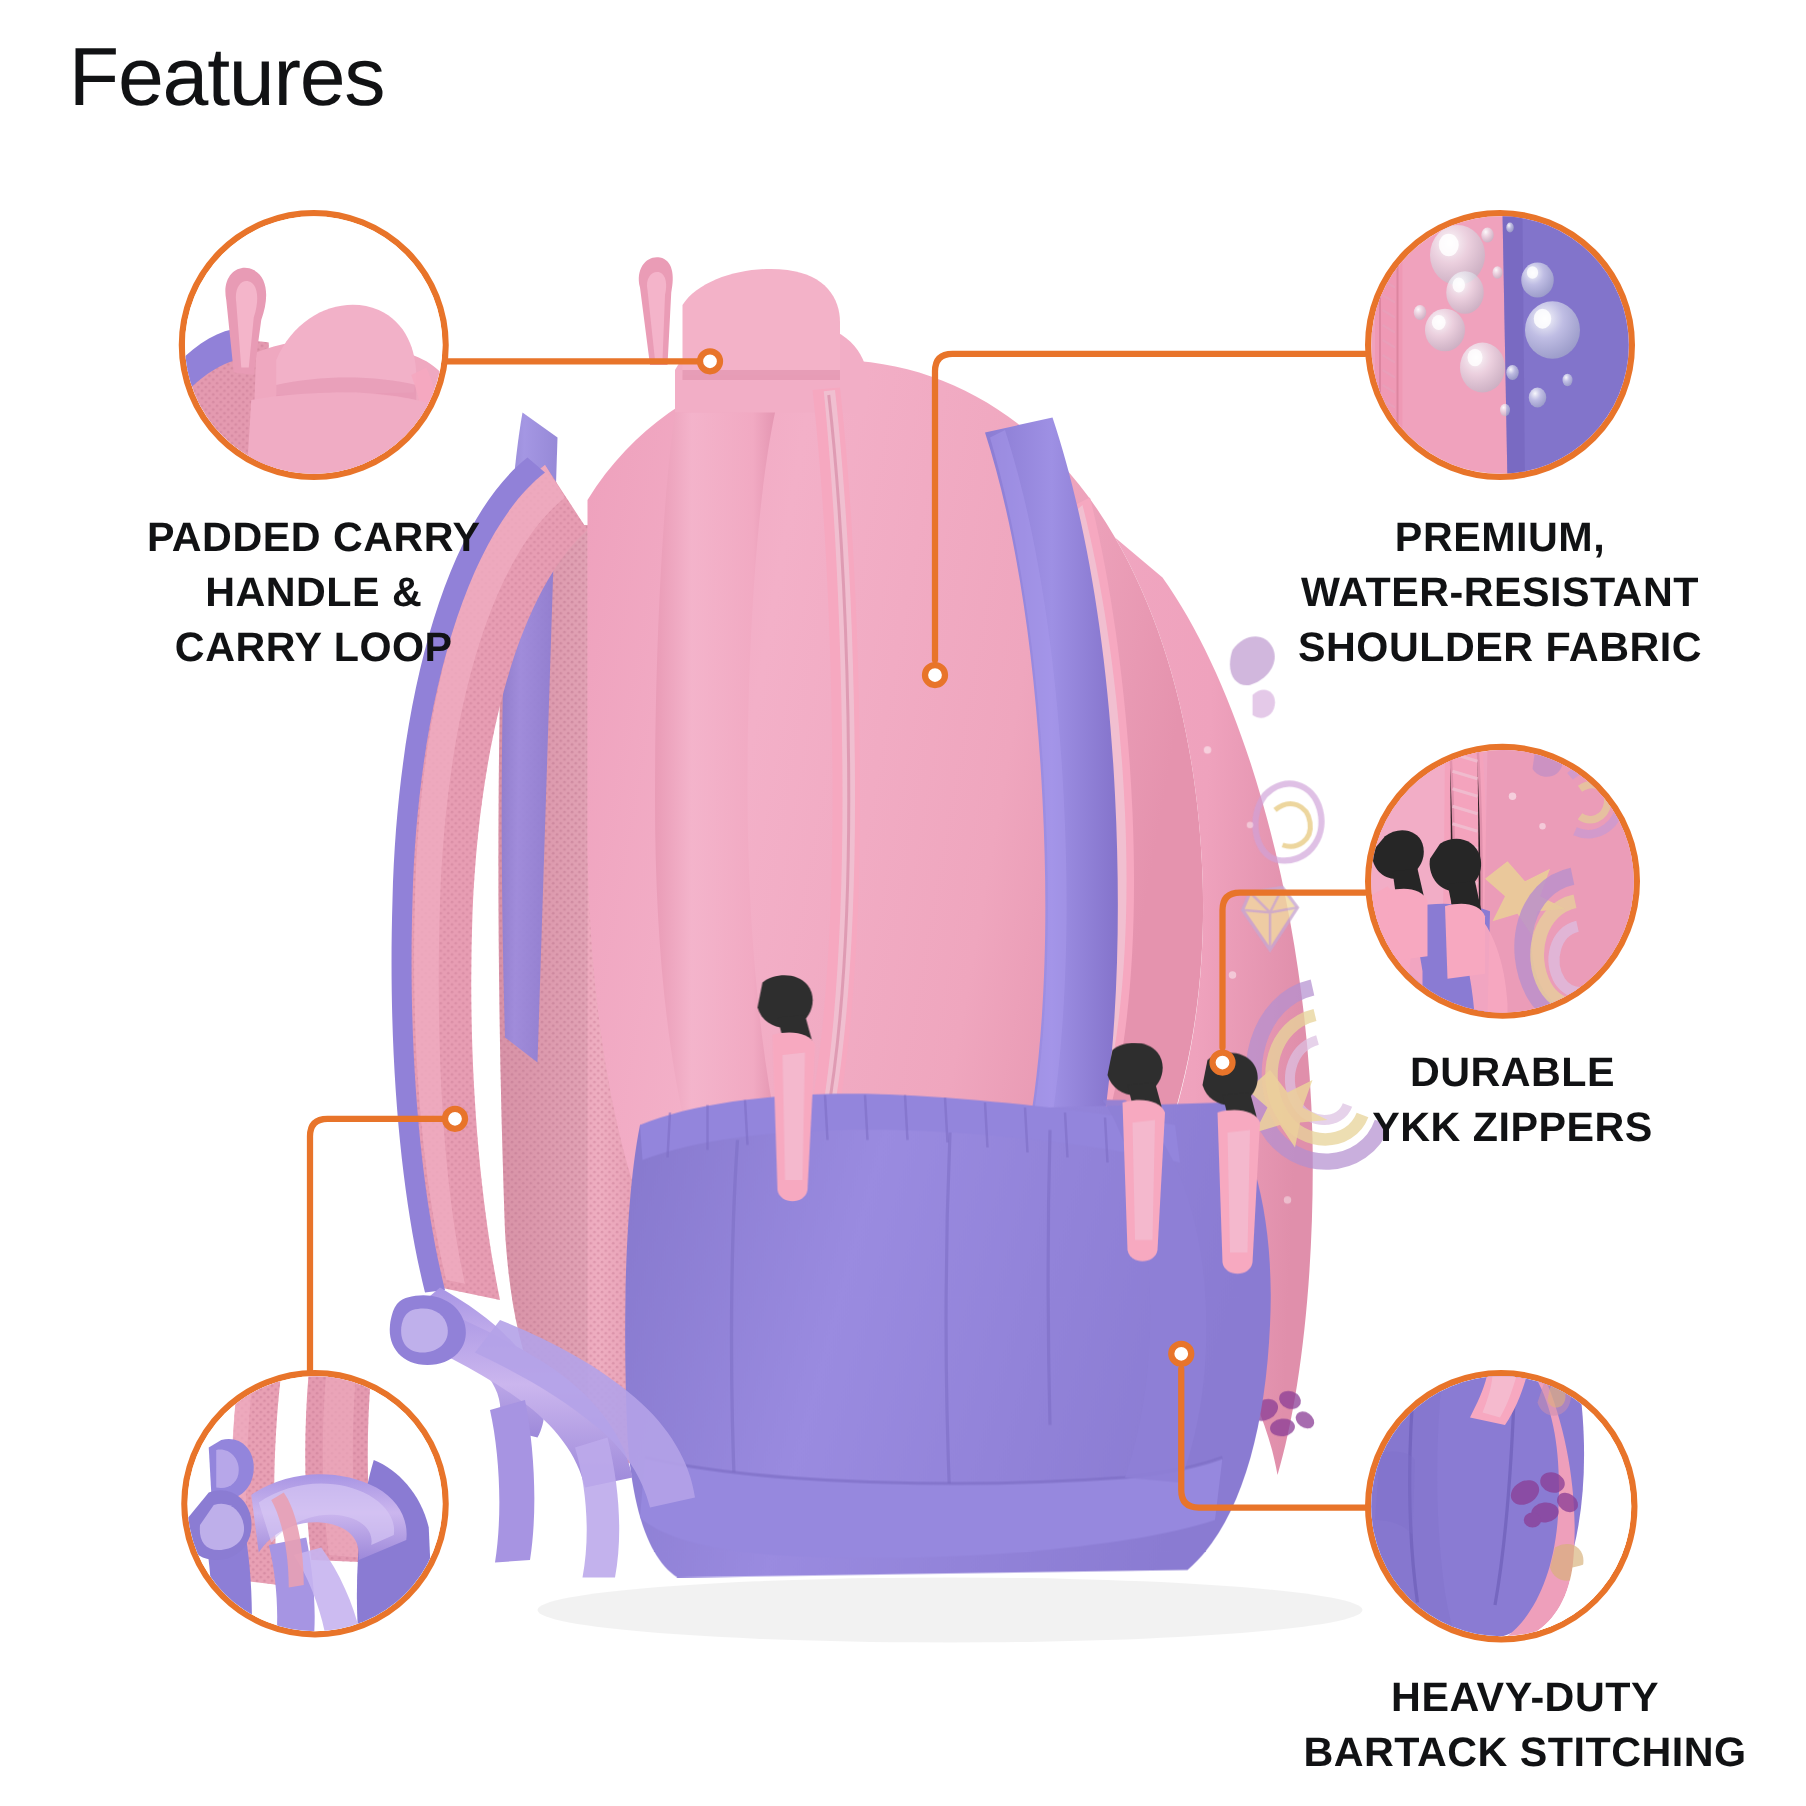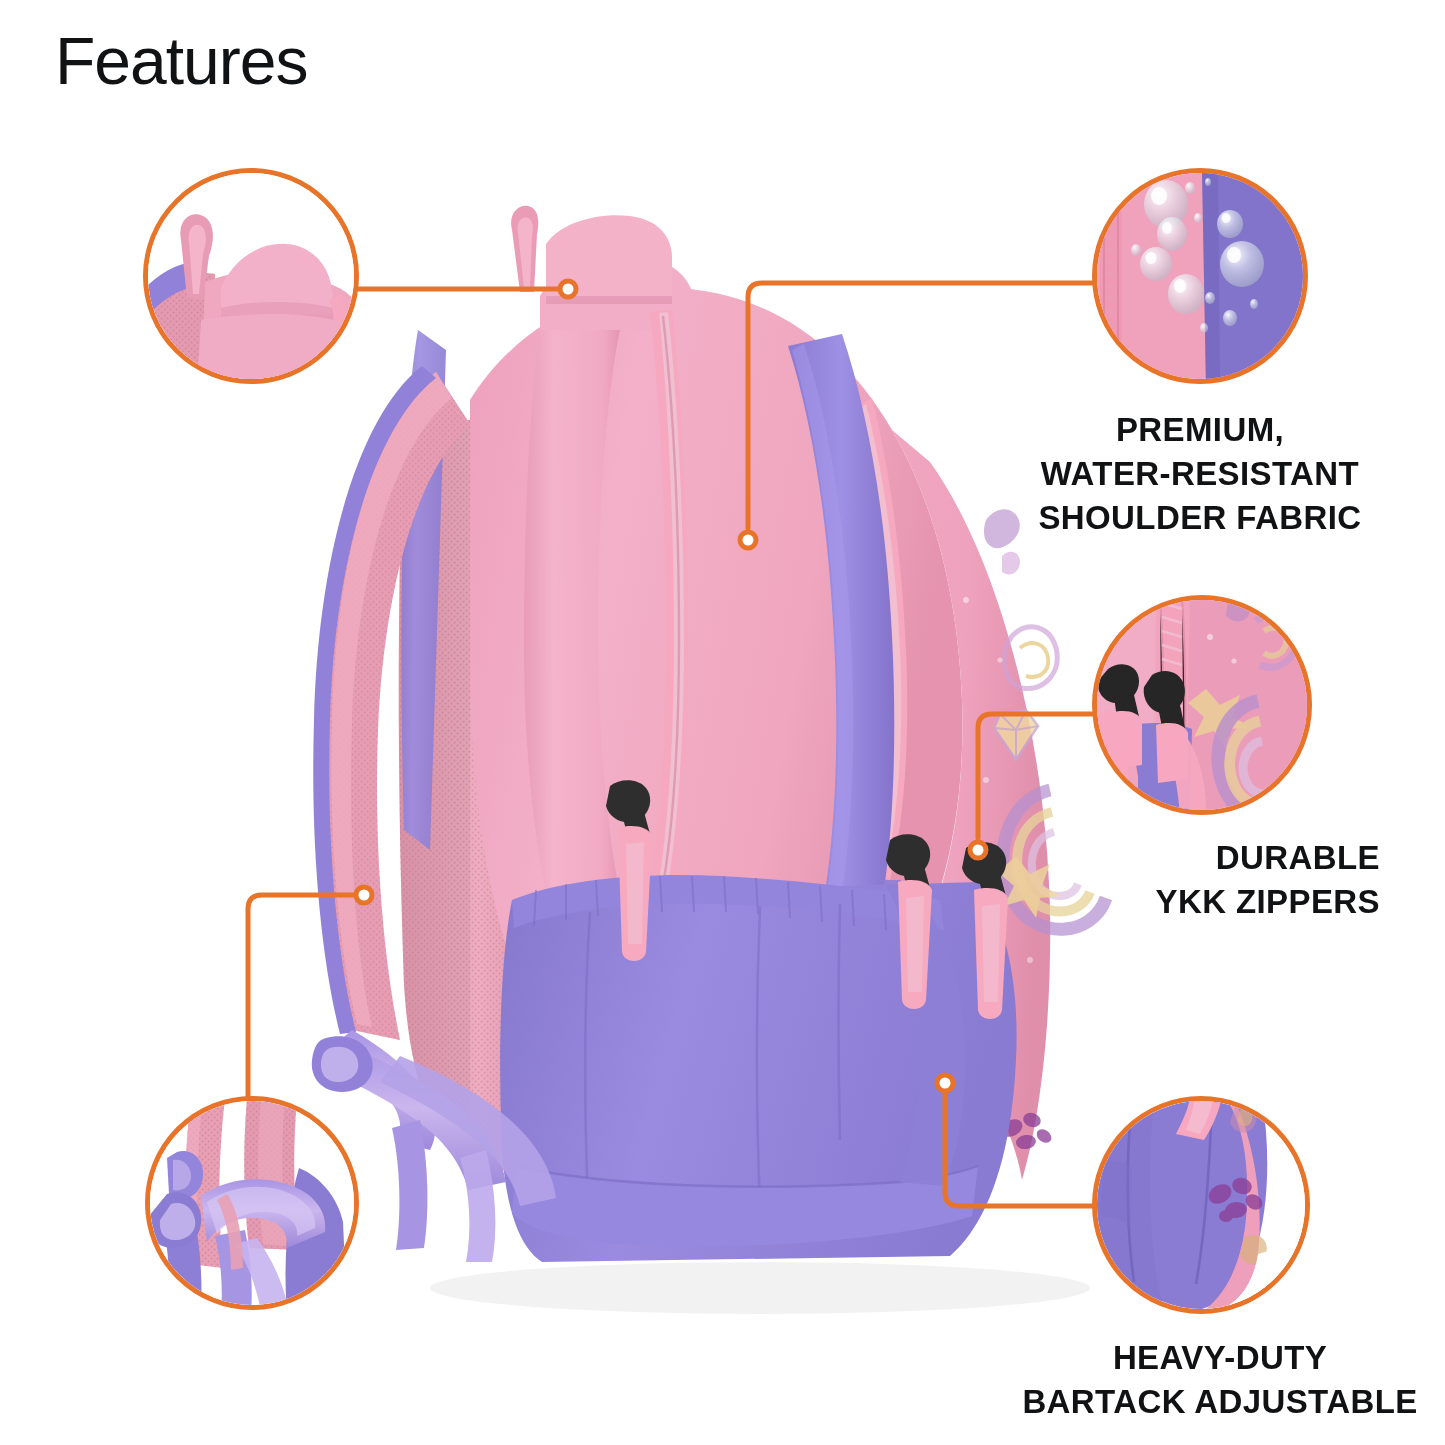--- a/index.html
+++ b/index.html
@@ -305,20 +305,23 @@
 
         <path d="M36 70 C 32 50 46 40 58 46 C 70 52 70 70 64 86 L 58 130 L 42 128 Z" fill="#e89bb5"></path>
         <path d="M44 72 C 42 58 50 52 56 56 C 62 60 62 72 58 84 L 54 124 L 48 124 Z" fill="#f4b5ca"></path>
 
         <path d="M196 124 C 206 146 212 176 214 208 L 200 210 C 198 180 192 152 184 130 Z" fill="#f6a8c0" opacity="0.85"></path>
 
         <path d="M56 150 C 100 142 158 142 196 152 L 200 216 L 52 216 Z" fill="#f0acc4"></path>
       </svg>
     </div>
   </div>
+  <div class="c-label" style="left:55px;top:408px;width:392px;">PADDED CARRY
+HANDLE &amp;
+CARRY LOOP</div>
 
   <div class="callout" style="left:1092px;top:168px;width:216px;height:216px;">
     <div class="c-ring" style="width:216px;height:216px;">
       <svg width="216" height="216" viewBox="0 0 216 216">
         <defs>
           <radialGradient id="dropG" cx="0.36" cy="0.3" r="0.75">
             <stop offset="0" stop-color="#ffffff" stop-opacity="0.95"></stop>
             <stop offset="0.45" stop-color="#e8eef4" stop-opacity="0.6"></stop>
             <stop offset="1" stop-color="#aebac7" stop-opacity="0.55"></stop>
           </radialGradient>
@@ -416,21 +419,21 @@
         </g>
 
         <g>
           <path d="M58 78 C 70 70 86 74 90 88 C 94 102 84 116 70 116 C 56 116 48 102 50 90 Z" fill="#262626"></path>
           <path d="M64 110 L 86 108 L 92 136 L 70 140 Z" fill="#262626"></path>
           <path d="M62 128 C 76 124 90 126 94 136 L 94 182 L 64 186 Z" fill="#f7a8c0"></path>
         </g>
       </svg>
     </div>
   </div>
-  <div class="c-label" style="left:1040px;top:836px;width:340px;text-align:right;">DURABLE
+  <div class="c-label" style="left:1040px;top:836px;width:340px;">DURABLE
 YKK ZIPPERS</div>
 
   <div class="callout" style="left:145px;top:1096px;width:214px;height:214px;">
     <div class="c-ring" style="width:214px;height:214px;">
       <svg width="214" height="214" viewBox="0 0 214 214">
         <rect width="214" height="214" fill="#ffffff"></rect>
 
         <path d="M44 0 C 38 50 36 110 42 166 L 76 170 C 70 112 72 52 78 0 Z" fill="#e8a0b4"></path>
         <path d="M44 0 C 38 50 36 110 42 166 L 76 170 C 70 112 72 52 78 0 Z" fill="url(#meshDots)"></path>
         <path d="M44 0 C 38 46 36 104 40 156 L 52 158 C 48 106 50 48 56 0 Z" fill="#f0adc0" opacity="0.7"></path>
@@ -494,15 +497,15 @@
         </g>
 
         <path d="M96 0 L 128 0 C 124 16 118 30 110 42 L 82 36 C 88 24 94 12 96 0 Z" fill="#f7a8c0"></path>
         <path d="M100 0 L 120 0 C 116 14 112 26 106 36 L 92 32 C 96 22 100 10 100 0 Z" fill="#f4bed1" opacity="0.8"></path>
 
         <path d="M164 156 C 158 196 134 216 104 216 L 218 218 L 218 120 C 200 142 182 152 164 156 Z" fill="#ffffff"></path>
       </svg>
     </div>
   </div>
   <div class="c-label" style="left:1010px;top:1336px;width:420px;">HEAVY-DUTY
-BARTACK ADJUSTABLE</div>
+BARTACK STITCHING</div>
 
 </div>
 
 </body></html>

